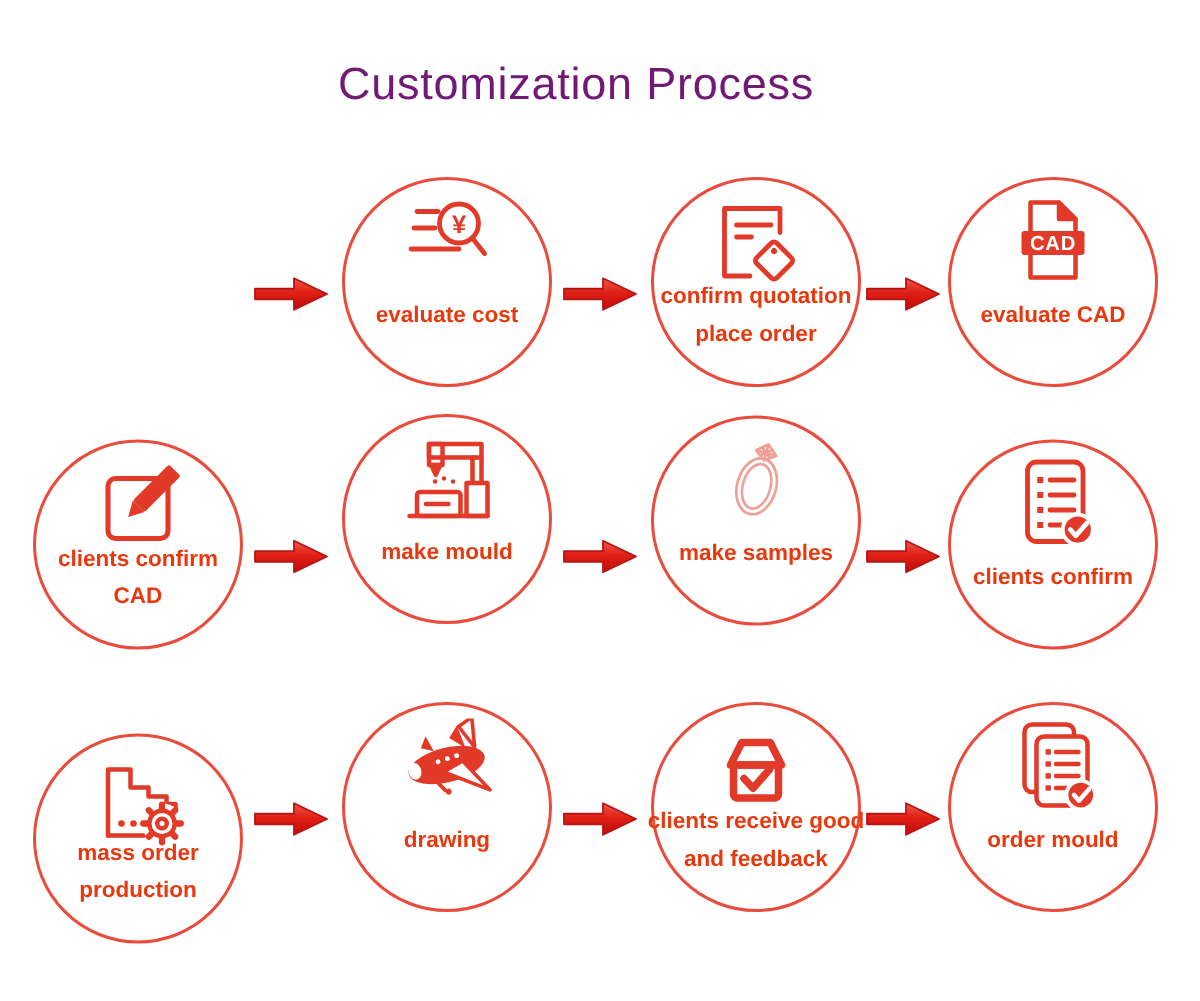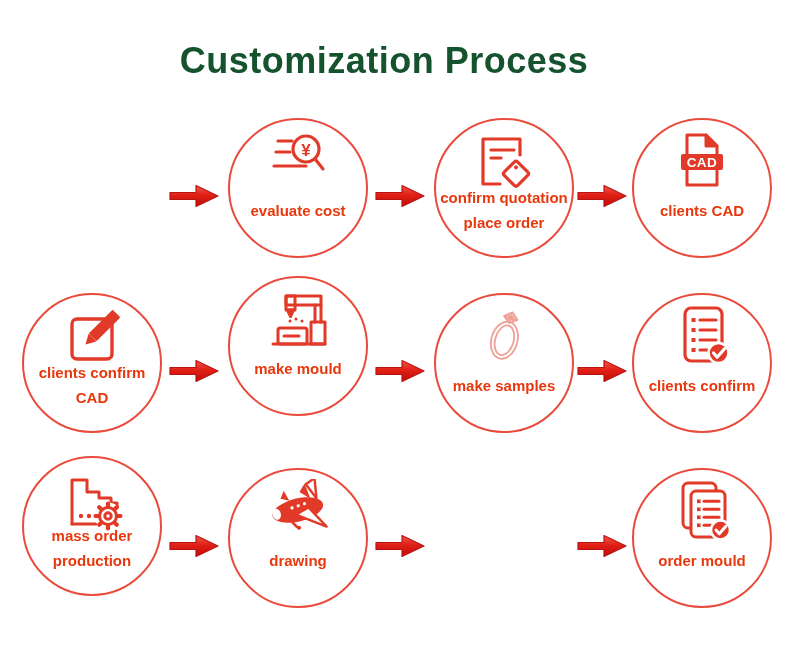--- a/index.html
+++ b/index.html
@@ -2,21 +2,21 @@
 <html><head>
 <meta charset="utf-8">
 <style>
   html,body{margin:0;padding:0;background:#fff;}
   .canvas{
     position:relative;width:800px;height:667px;background:#fff;overflow:hidden;
     font-family:"Liberation Sans",sans-serif;
   }
   .title{
     position:absolute;top:40px;left:0;width:768px;text-align:center;
-    font-size:36px;font-weight:bold;color:#14532d;letter-spacing:.5px;
+    font-size:30px;font-weight:normal;color:#701a75;letter-spacing:.5px;
   }
   .circle{
     position:absolute;width:140px;height:140px;border-radius:50%;
     border:2px solid #e94b3c;background:#fff;box-sizing:border-box;
   }
   .icon{position:absolute;left:50%;top:9px;transform:translateX(-50%);}
   .icon svg{display:block;}
   .label{
     position:absolute;left:50%;top:calc(50% + 22px);transform:translate(-50%,-50%);
     text-align:center;color:#e8380d;font-weight:bold;font-size:15px;white-space:nowrap;
@@ -88,21 +88,21 @@
       <svg width="64" height="64" viewBox="0 0 64 64">
         <g stroke="#e23a28" fill="none" stroke-width="3" stroke-linejoin="round">
           <path d="M17,6 H36 L47,17 V56 H17 Z"></path>
           <polygon points="36,6 47,17 36,17" fill="#e23a28"></polygon>
         </g>
         <rect x="11" y="25" width="42" height="16" rx="2" fill="#e23a28"></rect>
         <text x="32" y="37.5" font-size="13.5" font-weight="bold" fill="#fff" text-anchor="middle" letter-spacing="0.5" font-family="Liberation Sans, sans-serif">CAD</text>
       </svg>
     </div>
     <div class="label">
-      <div class="line">clients CAD</div>
+      <div class="line">evaluate CAD</div>
 
     </div>
   </div>
 
   <div class="circle" style="left:22px;top:293px">
     <div class="icon">
       <svg width="64" height="64" viewBox="0 0 64 64">
         <rect x="12" y="15" width="40" height="40" rx="5" fill="none" stroke="#e23a28" stroke-width="3.4" stroke-linejoin="round"></rect>
         <g fill="#e23a28" transform="rotate(45 24 42)">
           <rect x="18.5" y="-4" width="11" height="34" rx="1.5"></rect>
@@ -136,21 +136,21 @@
           <circle cx="36" cy="34" r="1.5"></circle>
         </g>
       </svg>
     </div>
     <div class="label">
       <div class="line">make mould</div>
 
     </div>
   </div>
 
-  <div class="circle" style="left:434px;top:293px">
+  <div class="circle" style="left:434px;top:277px">
     <div class="icon">
       <svg width="64" height="64" viewBox="0 0 64 64">
         <g stroke="#efa096" fill="none" stroke-width="1.8" transform="rotate(16 32 34)" stroke-linejoin="round">
           <ellipse cx="33" cy="36" rx="13" ry="19"></ellipse>
           <ellipse cx="33" cy="36" rx="9.2" ry="15.2"></ellipse>
           <g transform="translate(33,13)">
             <path d="M-7,0 L0,-6 L7,0 L0,5 Z"></path>
             <path d="M-7,0 H7 M0,-6 V5 M-4,-3.5 L4,3 M4,-3.5 L-4,3"></path>
           </g>
         </g>
@@ -180,21 +180,21 @@
         </g>
         <circle cx="48.5" cy="49" r="10" fill="#e23a28" stroke="#fff" stroke-width="2.5"></circle>
         <path d="M43.5,49 l3.6,4.2 7.5,-8.5" stroke="#fff" stroke-width="3.2" fill="none" stroke-linecap="round" stroke-linejoin="round"></path>
       </svg>
     </div>
     <div class="label">
       <div class="line">clients confirm</div>
     </div>
   </div>
 
-  <div class="circle" style="left:22px;top:456px">
+  <div class="circle" style="left:22px;top:489px">
     <div class="icon">
       <svg width="64" height="64" viewBox="0 0 64 64">
         <g stroke="#e23a28" fill="none" stroke-width="3" stroke-linecap="round" stroke-linejoin="round">
           <path d="M12,57 V13 H27 V25 H39 V31 H51 V36 H57 V40"></path>
           <path d="M12,57 H36"></path>
         </g>
         <g fill="#e23a28">
           <circle cx="21" cy="49" r="2.2"></circle>
             <circle cx="29" cy="49" r="2.2"></circle>
         </g>
@@ -238,20 +238,35 @@
           <circle cx="33" cy="48.5" r="2" fill="#e23a28"></circle>
         </g>
       </svg>
     </div>
     <div class="label">
       <div class="line">drawing</div>
 
     </div>
   </div>
 
+  <div class="circle" style="left:434px;top:468px">
+    <div class="icon">
+      <svg width="64" height="64" viewBox="0 0 64 64">
+        <g stroke="#e23a28" fill="none" stroke-width="5" stroke-linejoin="round" stroke-linecap="round">
+          <path d="M15,31 L22.5,16 H41.5 L49,31 Z"></path>
+          <rect x="17" y="31" width="30" height="22" rx="2.5"></rect>
+          <path d="M24,40 L30,46.5 L41,34"></path>
+        </g>
+      </svg>
+    </div>
+    <div class="label">
+      <div class="line">clients receive good</div>
+      <div class="line">and feedback</div>
+    </div>
+  </div>
 
   <div class="circle" style="left:632px;top:468px">
     <div class="icon">
       <svg width="64" height="64" viewBox="0 0 64 64">
         <rect x="13" y="4" width="33" height="45" rx="5" fill="none" stroke="#e23a28" stroke-width="3"></rect>
         <rect x="21" y="12" width="34" height="46" rx="5" fill="#fff" stroke="#e23a28" stroke-width="3"></rect>
         <g fill="#e23a28">
           <rect x="27" y="20.5" width="3.6" height="3.6"></rect>
             <rect x="27" y="28.5" width="3.6" height="3.6"></rect>
           <rect x="27" y="36.5" width="3.6" height="3.6"></rect>

